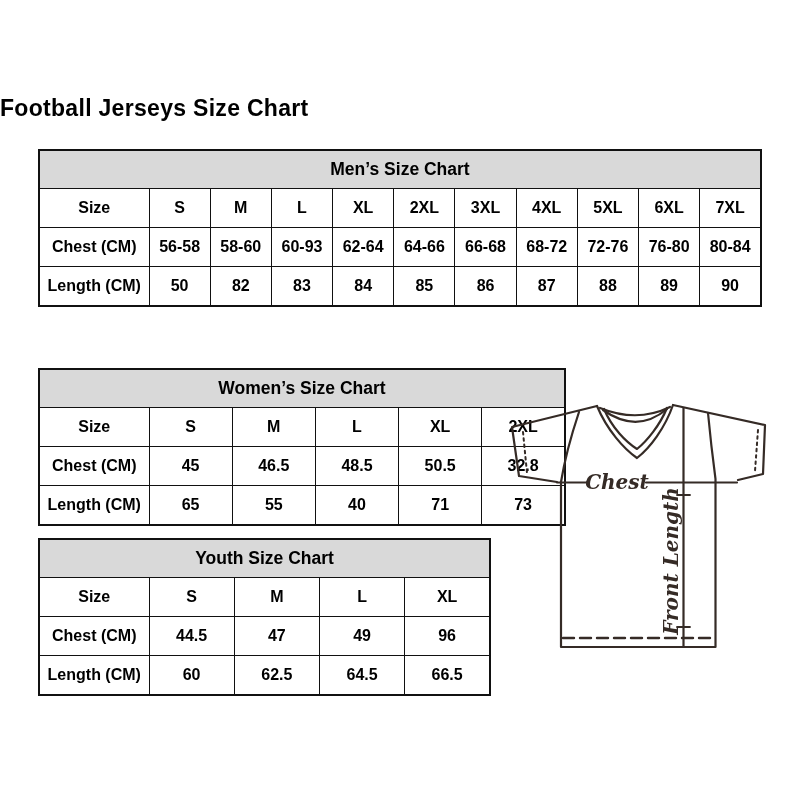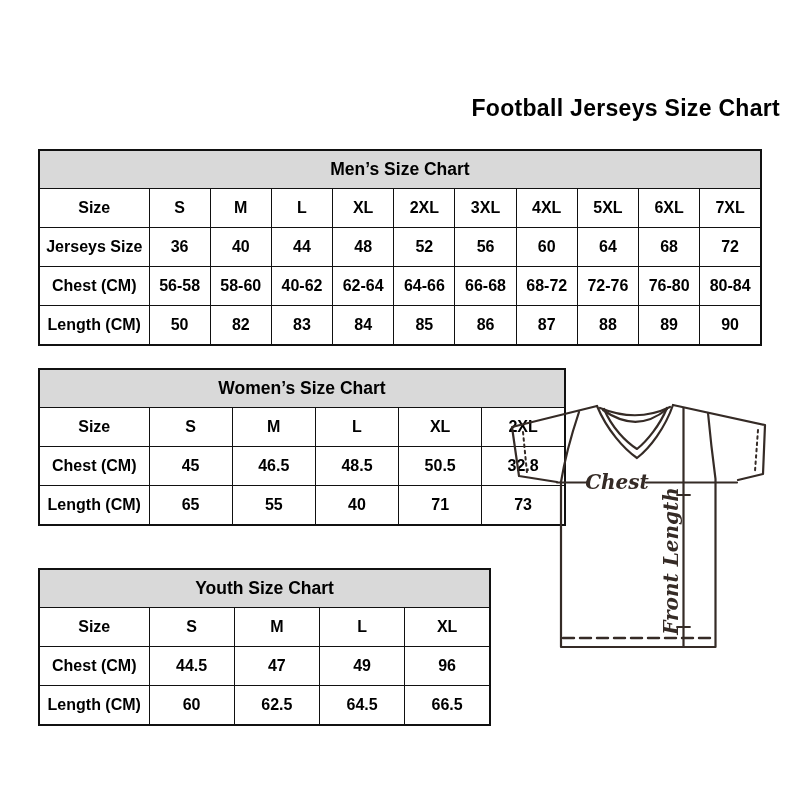--- a/index.html
+++ b/index.html
@@ -8,39 +8,39 @@
     --jersey-line:#352b26;
   }
   html,body{margin:0;padding:0;}
   body{
     width:800px;height:800px;position:relative;background:#ffffff;
     font-family:"Liberation Sans",sans-serif;color:#000;
     overflow:hidden;
   }
   .page-title{
     position:absolute;top:95px;left:0;width:780px;
-    text-align:right;font-size:23px;font-weight:700;letter-spacing:.3px;
+    text-align:left;font-size:23px;font-weight:700;letter-spacing:.3px;
   }
   table.size-table{
     position:absolute;border-collapse:collapse;table-layout:fixed;
     background:#fff;border:2px solid var(--table-border);
     font-family:"Liberation Sans",sans-serif;font-weight:700;color:#000;
   }
   table.size-table td{
     border:1.5px solid var(--table-border);
     text-align:center;vertical-align:middle;
     font-size:16px;height:38px;padding:0;line-height:1;
     white-space:nowrap;overflow:hidden;
   }
   table.size-table td.section-header{
     background:var(--header-bg);font-size:17.5px;height:37px;
   }
   table.men{left:38px;top:149px;width:724px;}
   table.women{left:38px;top:368px;width:528px;}
-  table.youth{left:38px;top:568px;width:453px;}
+  table.youth{left:38px;top:538px;width:453px;}
   col.rowhead-col{width:110px;}
   .jersey{position:absolute;left:500px;top:387px;width:270px;height:285px;}
   .jersey svg{display:block;}
   .jersey text{
     font-family:"DejaVu Serif",serif;font-style:italic;font-weight:bold;
     fill:var(--jersey-line);
   }
 </style>
 </head>
 <body>
@@ -65,37 +65,24 @@
         <td>L</td>
         <td>XL</td>
         <td>2XL</td>
         <td>3XL</td>
         <td>4XL</td>
         <td>5XL</td>
         <td>6XL</td>
         <td>7XL</td>
       </tr>
       <tr>
-        <td>Jerseys Size</td>
-        <td>36</td>
-        <td>40</td>
-        <td>44</td>
-        <td>48</td>
-        <td>52</td>
-        <td>56</td>
-        <td>60</td>
-        <td>64</td>
-        <td>68</td>
-        <td>72</td>
-      </tr>
-      <tr>
         <td>Chest (CM)</td>
         <td>56-58</td>
         <td>58-60</td>
-        <td>40-62</td>
+        <td>60-93</td>
         <td>62-64</td>
         <td>64-66</td>
         <td>66-68</td>
         <td>68-72</td>
         <td>72-76</td>
         <td>76-80</td>
         <td>80-84</td>
       </tr>
       <tr>
         <td>Length (CM)</td>

